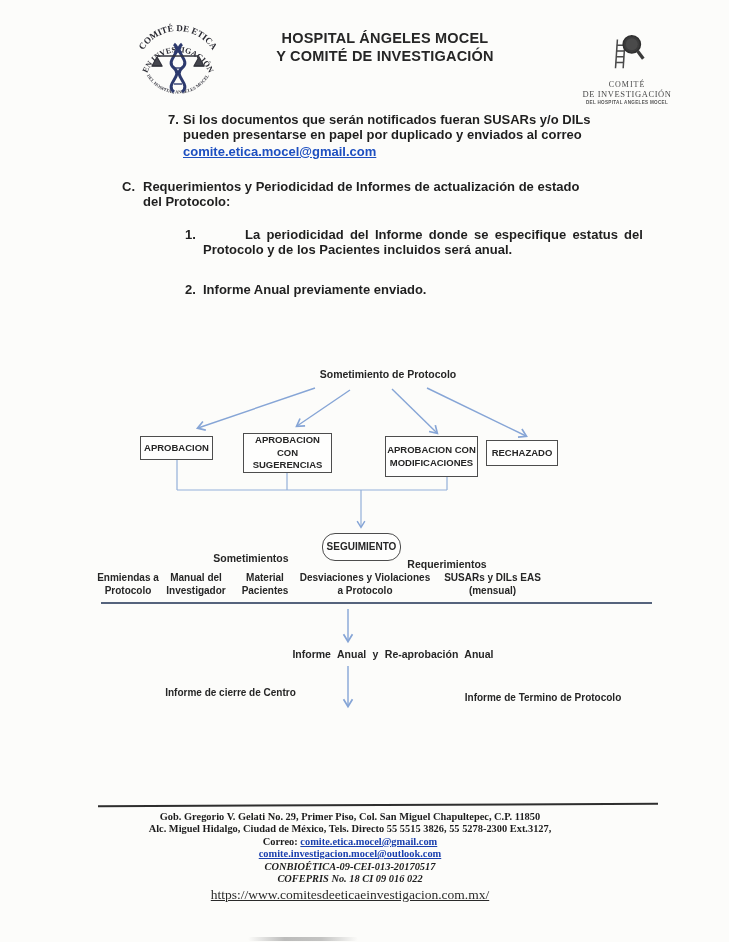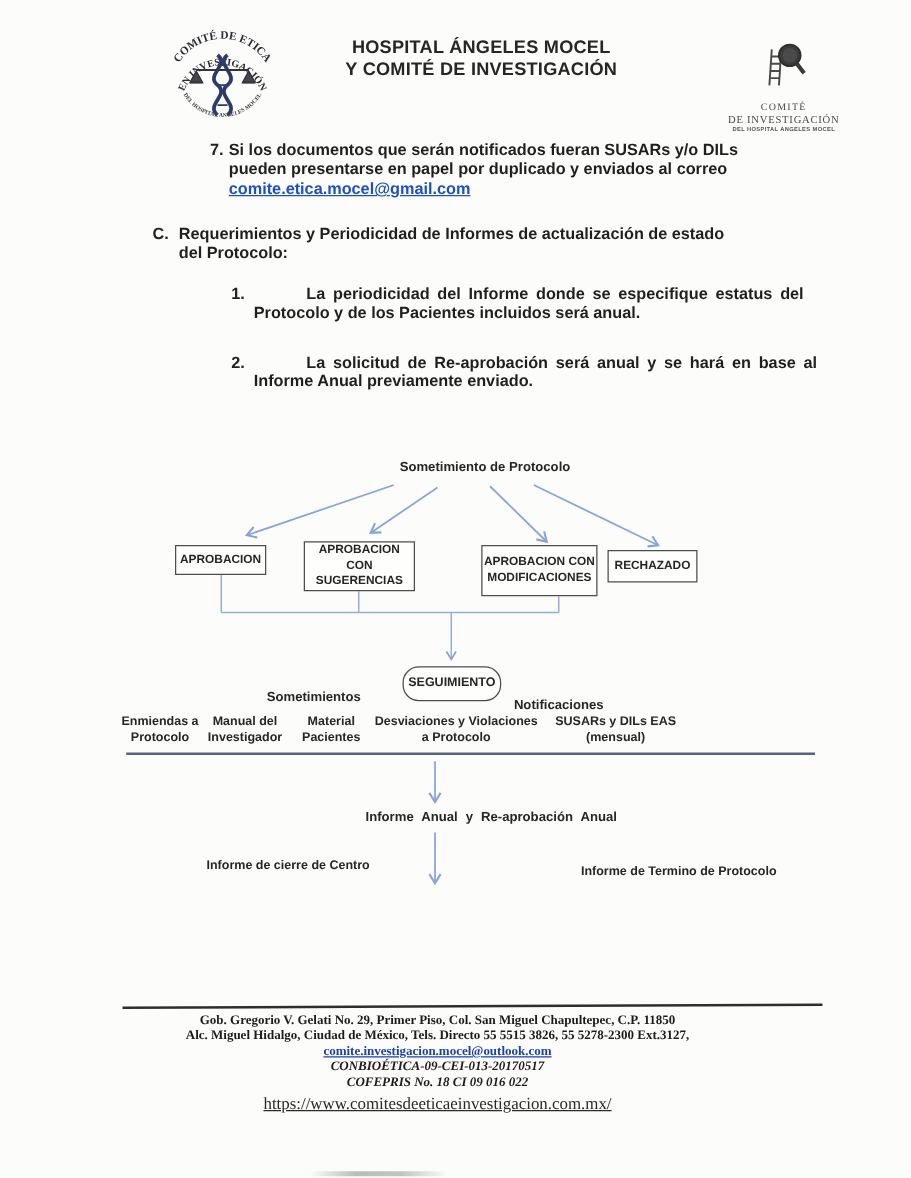--- a/index.html
+++ b/index.html
@@ -147,21 +147,20 @@
     <span class="num">1.</span>
     <div class="txt">
       <span class="bline ws">La periodicidad del Informe donde se especifique estatus del</span>
       <span class="bline">Protocolo y de los Pacientes incluidos será anual.</span>
     </div>
   </div>
 
   <div class="hang" id="c-item2">
     <span class="num">2.</span>
     <div class="txt">
-      <span class="bline ws">La solicitud de Re-aprobación será anual y se hará en base al</span>
       <span class="bline">Informe Anual previamente enviado.</span>
     </div>
   </div>
 
   <div class="flow">
     <svg class="wires" width="729" height="360">
       <defs>
         <marker id="arrO" viewBox="0 0 10 10" refX="7.5" refY="5" markerWidth="8" markerHeight="8" orient="auto">
           <path d="M1.5,1 L8,5 L1.5,9" fill="none" stroke="#86a5d6" stroke-width="1.5"></path>
         </marker>
@@ -201,21 +200,21 @@
     </div>
     <div class="fbox" id="box-rechazado">
       <span>RECHAZADO</span>
     </div>
 
     <div class="fbox" id="box-seguimiento">
       <span>SEGUIMIENTO</span>
     </div>
 
     <div class="flabel" id="lbl-sometimientos">Sometimientos</div>
-    <div class="flabel" id="lbl-notificaciones">Notificaciones</div>
+    <div class="flabel" id="lbl-notificaciones">Requerimientos</div>
 
     <div class="leaf" id="leaf-0">
       <span style="display:block">Enmiendas a</span>
       <span style="display:block">Protocolo</span>
     </div>
     <div class="leaf" id="leaf-1">
       <span style="display:block">Manual del</span>
       <span style="display:block">Investigador</span>
     </div>
     <div class="leaf" id="leaf-2">
@@ -233,20 +232,21 @@
 
     <div class="flabel" id="annual-label">Informe Anual y Re-aprobación Anual</div>
     <div class="flabel" id="closure-left">Informe de cierre de Centro</div>
     <div class="flabel" id="closure-right">Informe de Termino de Protocolo</div>
   </div>
 
   <div class="footer-rule"></div>
   <div class="footer">
     <span class="fl">Gob. Gregorio V. Gelati No. 29, Primer Piso, Col. San Miguel Chapultepec, C.P. 11850</span>
     <span class="fl">Alc. Miguel Hidalgo, Ciudad de México, Tels. Directo 55 5515 3826, 55 5278-2300 Ext.3127,</span>
+    <span class="fl"><span>Correo: </span><a class="flink" href="#">comite.etica.mocel@gmail.com</a></span>
     <span class="fl"><a class="flink" href="#">comite.investigacion.mocel@outlook.com</a></span>
     <span class="fl it">CONBIOÉTICA-09-CEI-013-20170517</span>
     <span class="fl it">COFEPRIS No. 18 CI 09 016 022</span>
     <a class="furl" href="#">https://www.comitesdeeticaeinvestigacion.com.mx/</a>
   </div>
 
   <div class="smudge"></div>
 </div>
 
 </body></html>

